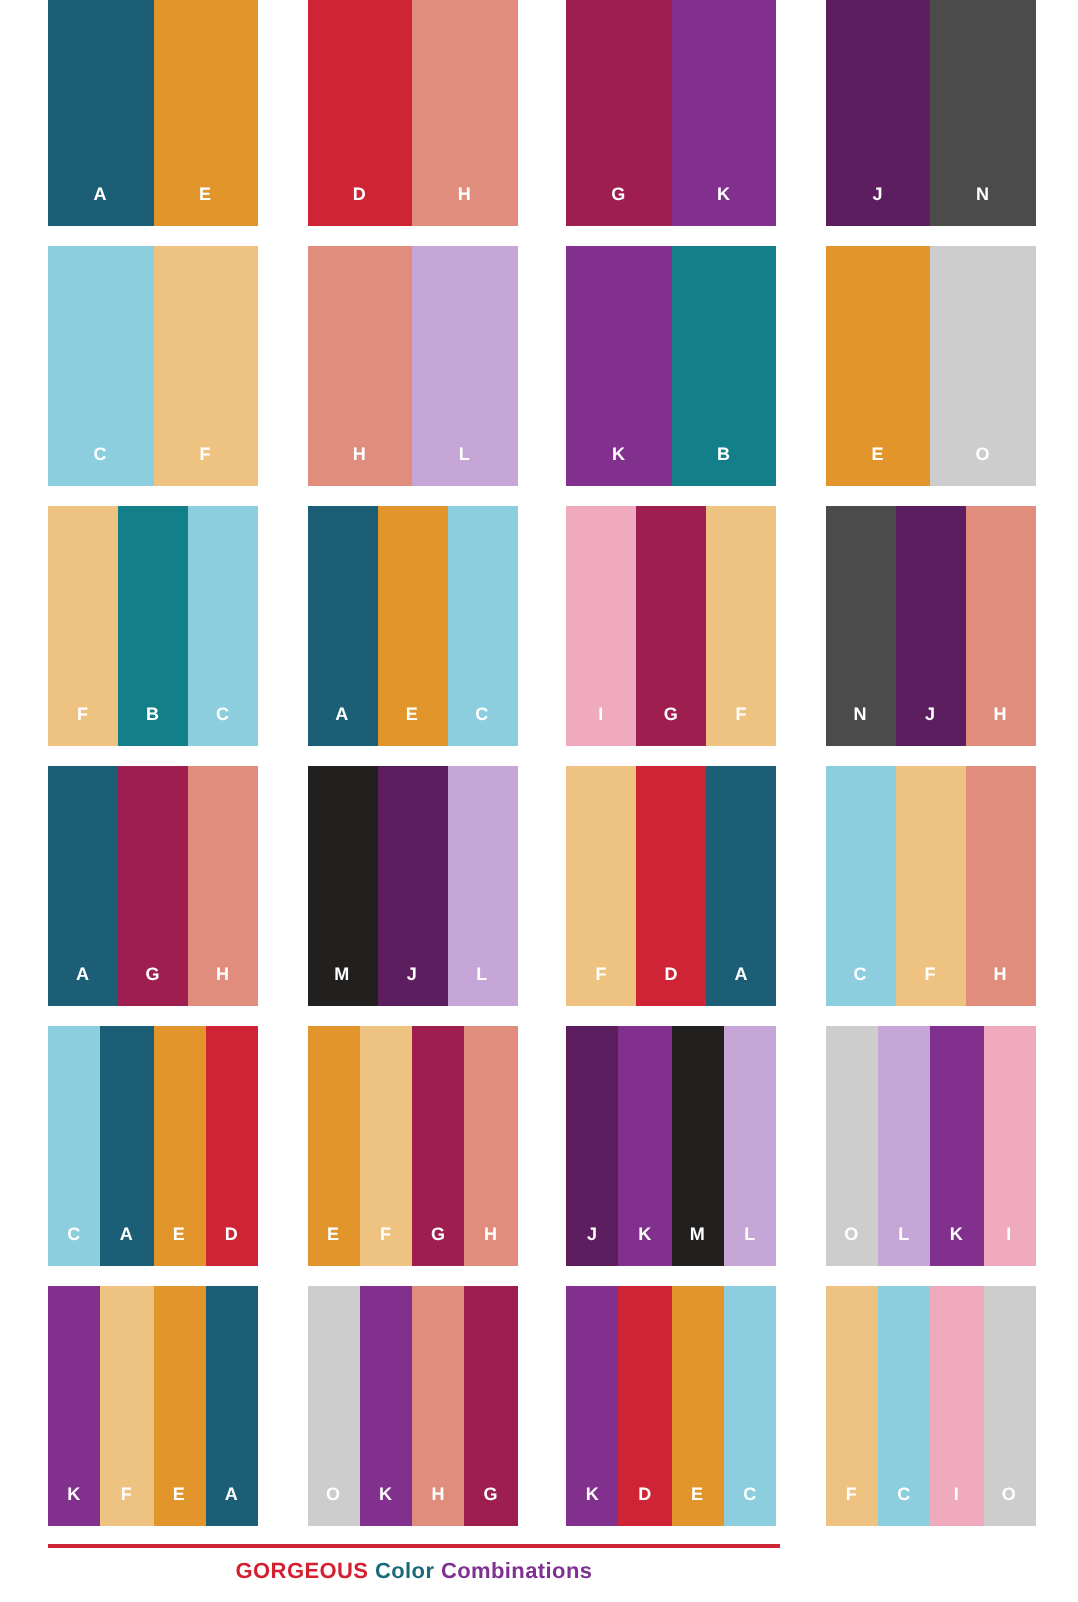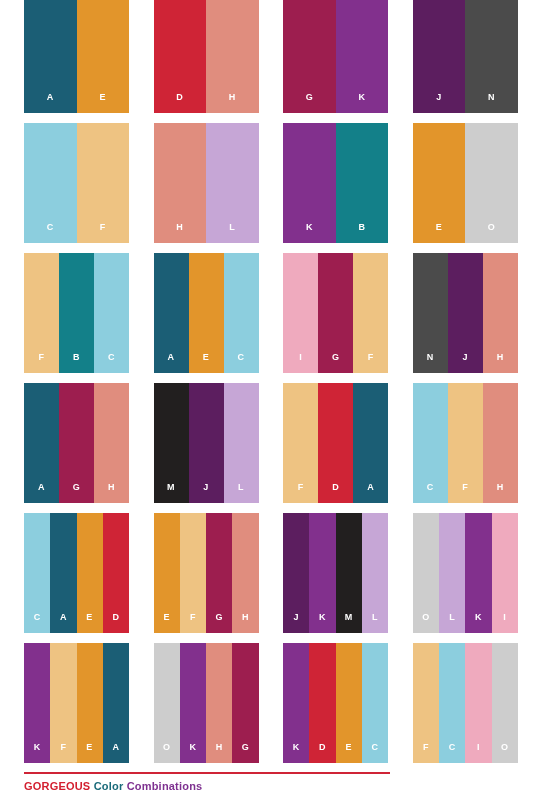--- a/index.html
+++ b/index.html
@@ -55,21 +55,21 @@
     top: 772px;
     width: 366px;
   }
   #footer-rule {
     width: 100%;
     height: 2px;
     background: #cf2436;
   }
   #footer-caption {
     margin-top: 6px;
-    text-align: left;
+    text-align: center;
     font-size: 11px;
     font-weight: bold;
     letter-spacing: 0.2px;
     white-space: nowrap;
   }
   .cap-word-1 { color: #d32030; }
   .cap-word-2 { color: #1a6b7a; }
   .cap-word-3 { color: #7e3190; }
 </style>
 </head>

